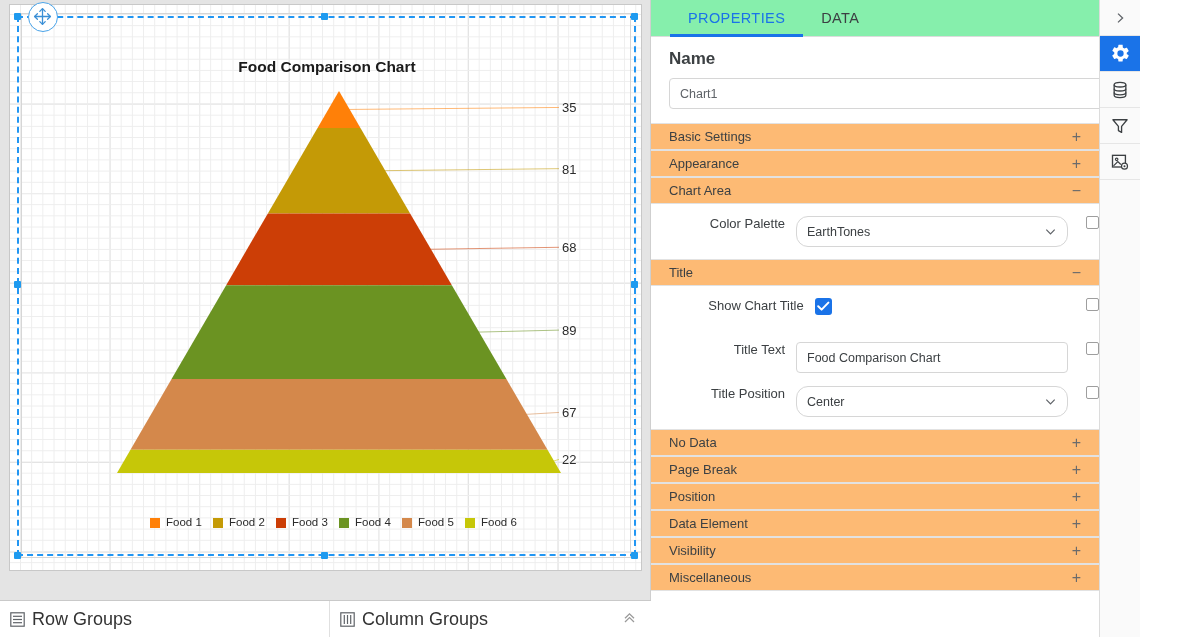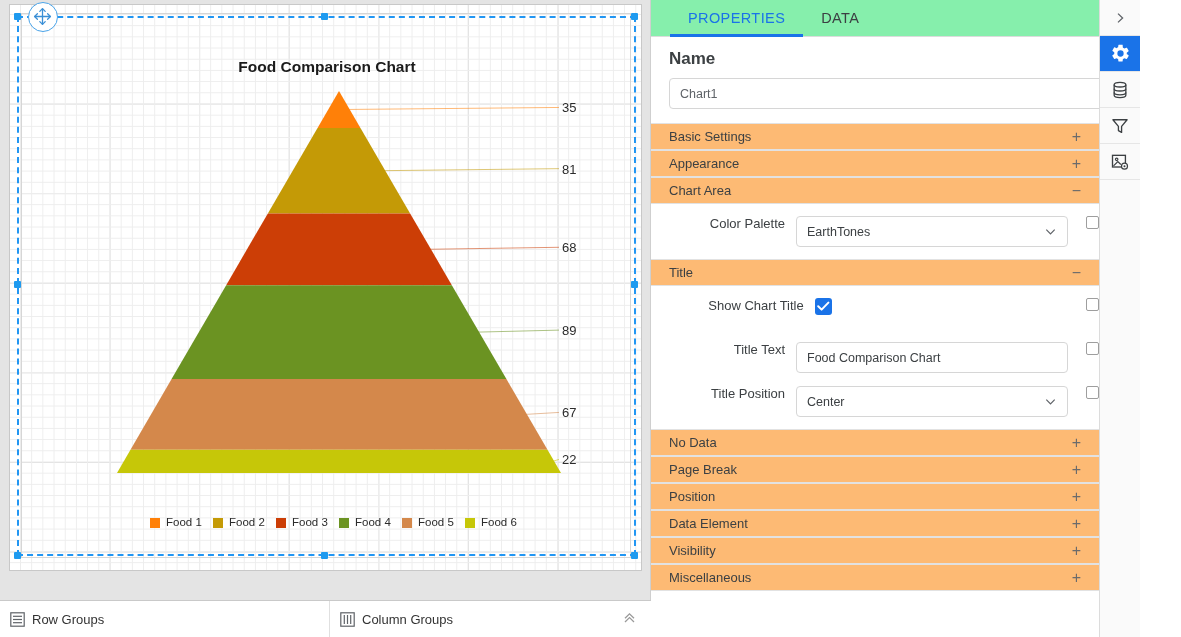--- a/index.html
+++ b/index.html
@@ -68,21 +68,21 @@
 
   
   .group-bar {
     position: absolute;
     left: 0; bottom: 0;
     width: 651px; height: 37px;
     background: #ffffff;
     border-top: 1px solid #c9c9c9;
     display: flex;
     align-items: center;
-    font-size: 13px; color: #333;
+    font-size: 18px; color: #333;
   }
   .group-item { display: flex; align-items: center; gap: 7px; height: 100%; padding: 0 10px; }
   .group-item.first { width: 330px; border-right: 1px solid #e0e0e0; }
   .group-chevron { margin-left: auto; padding-right: 14px; color: #9a9a9a; font-size: 15px; }
 
   
   .props-pane {
     position: relative;
     width: 489px; height: 637px;
     background: #ffffff;
@@ -155,21 +155,21 @@
   .field-label {
     width: 175px;
     text-align: right;
     font-size: 13px;
     color: #3c4043;
     padding-right: 11px;
   }
   .field-control { width: 272px; position: relative; }
   .select-box {
     width: 272px; height: 31px;
-    border: 1px solid #d6d6d6; border-radius: 4px;
+    border: 1px solid #d6d6d6; border-radius: 12px;
     background: #fff;
     display: flex; align-items: center;
     padding: 0 10px;
     font-size: 12.5px; color: #3c4043;
   }
   .select-box .chev {
     margin-left: auto; width: 13px; height: 13px;
   }
   .input-box {
     width: 272px; height: 31px;

